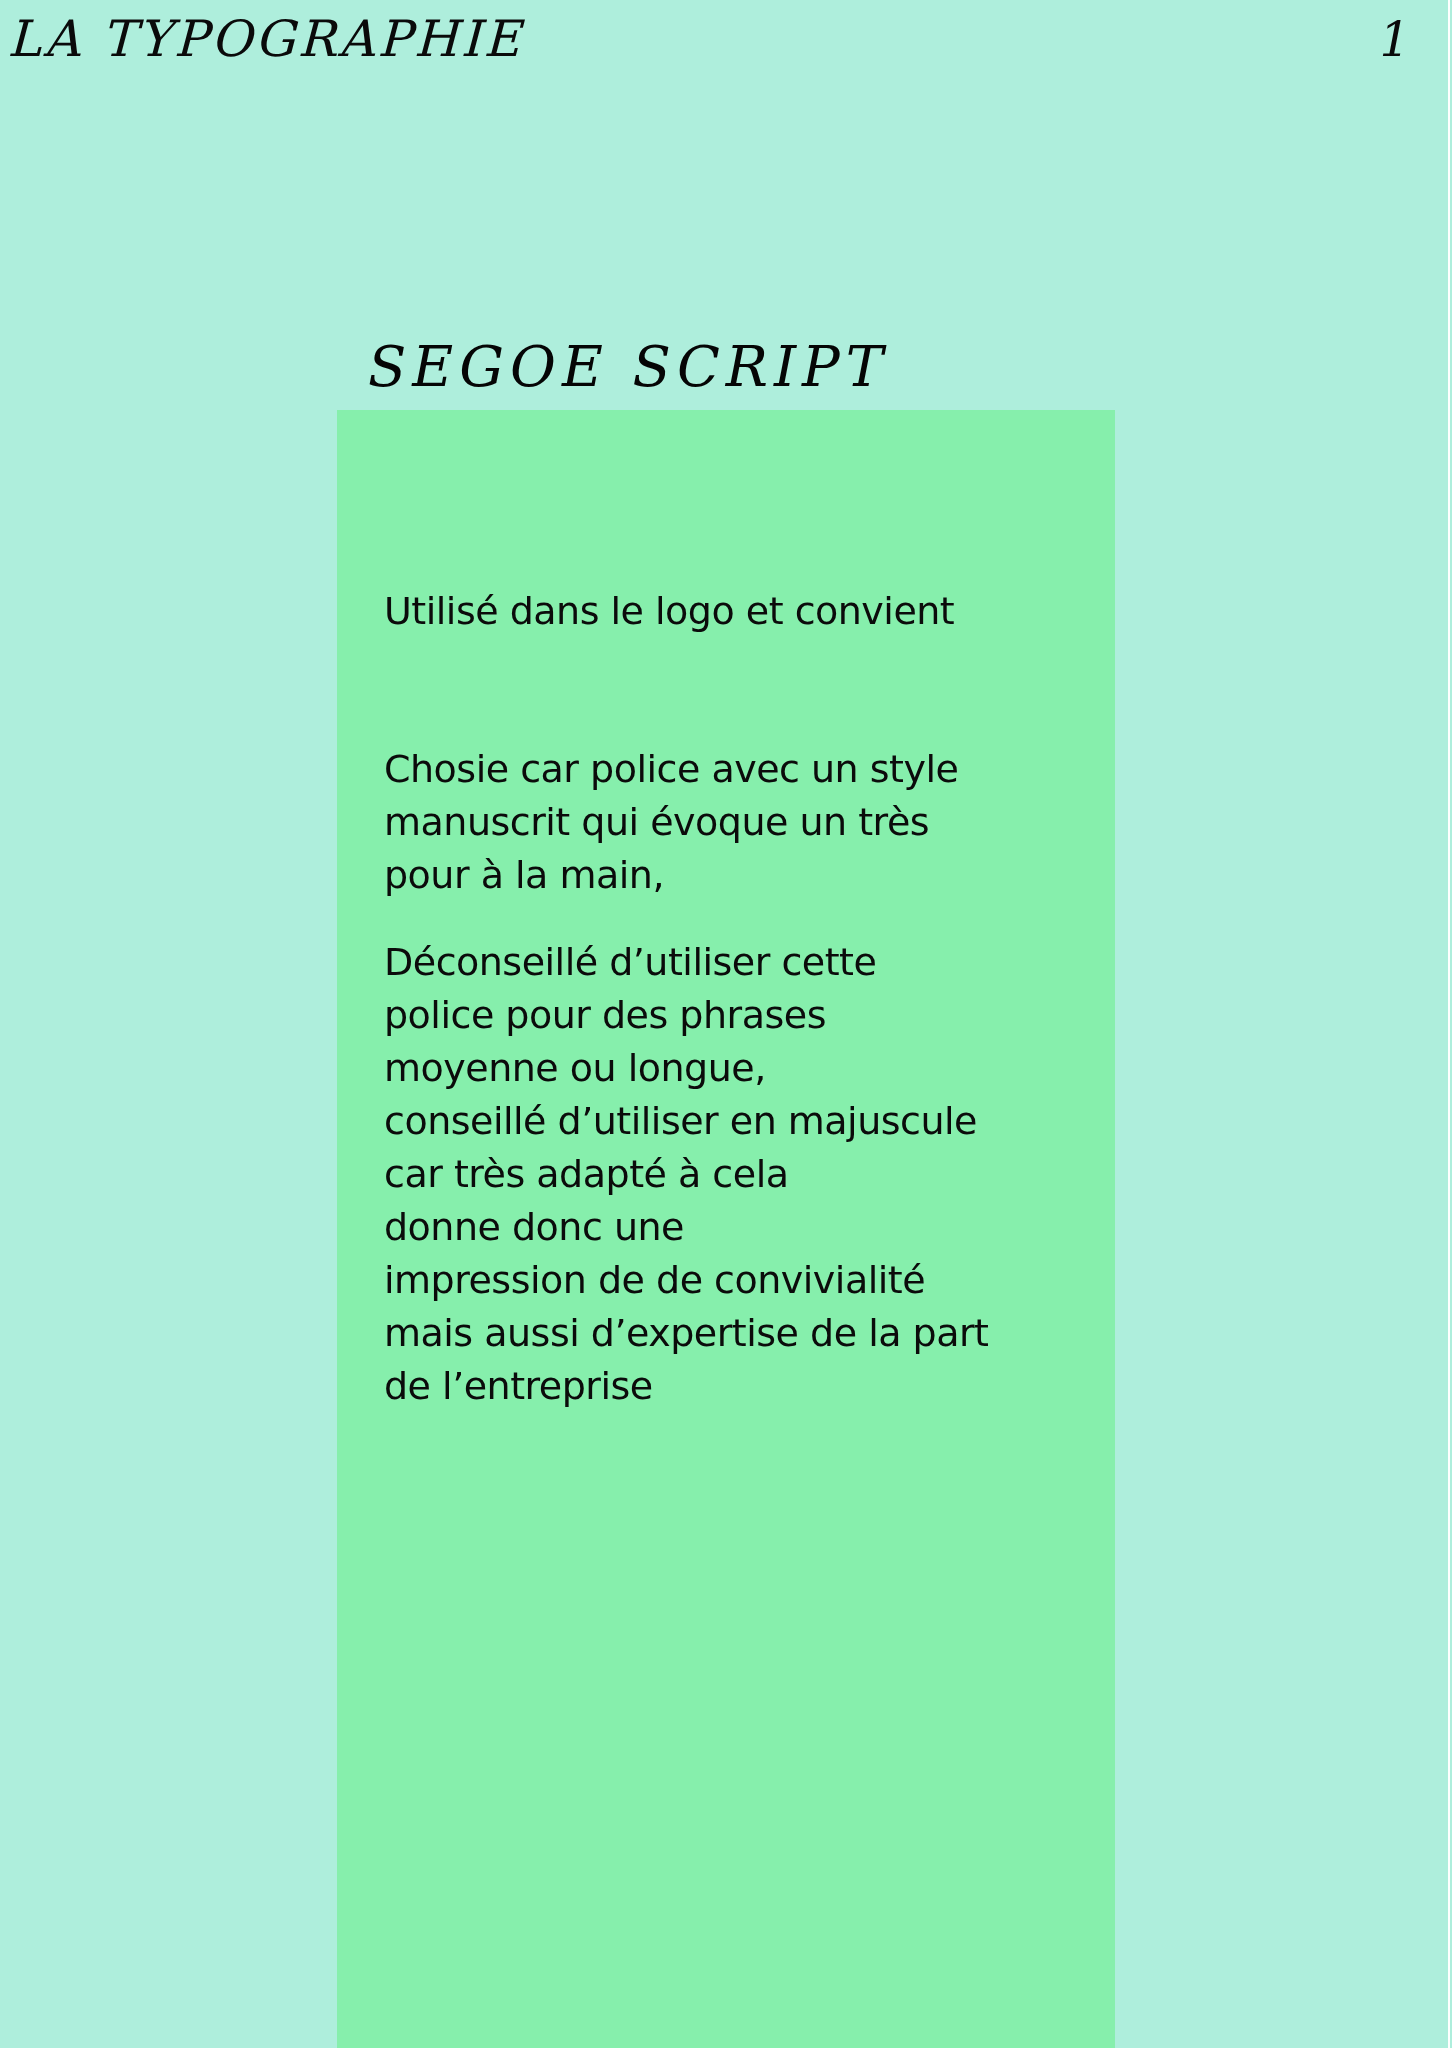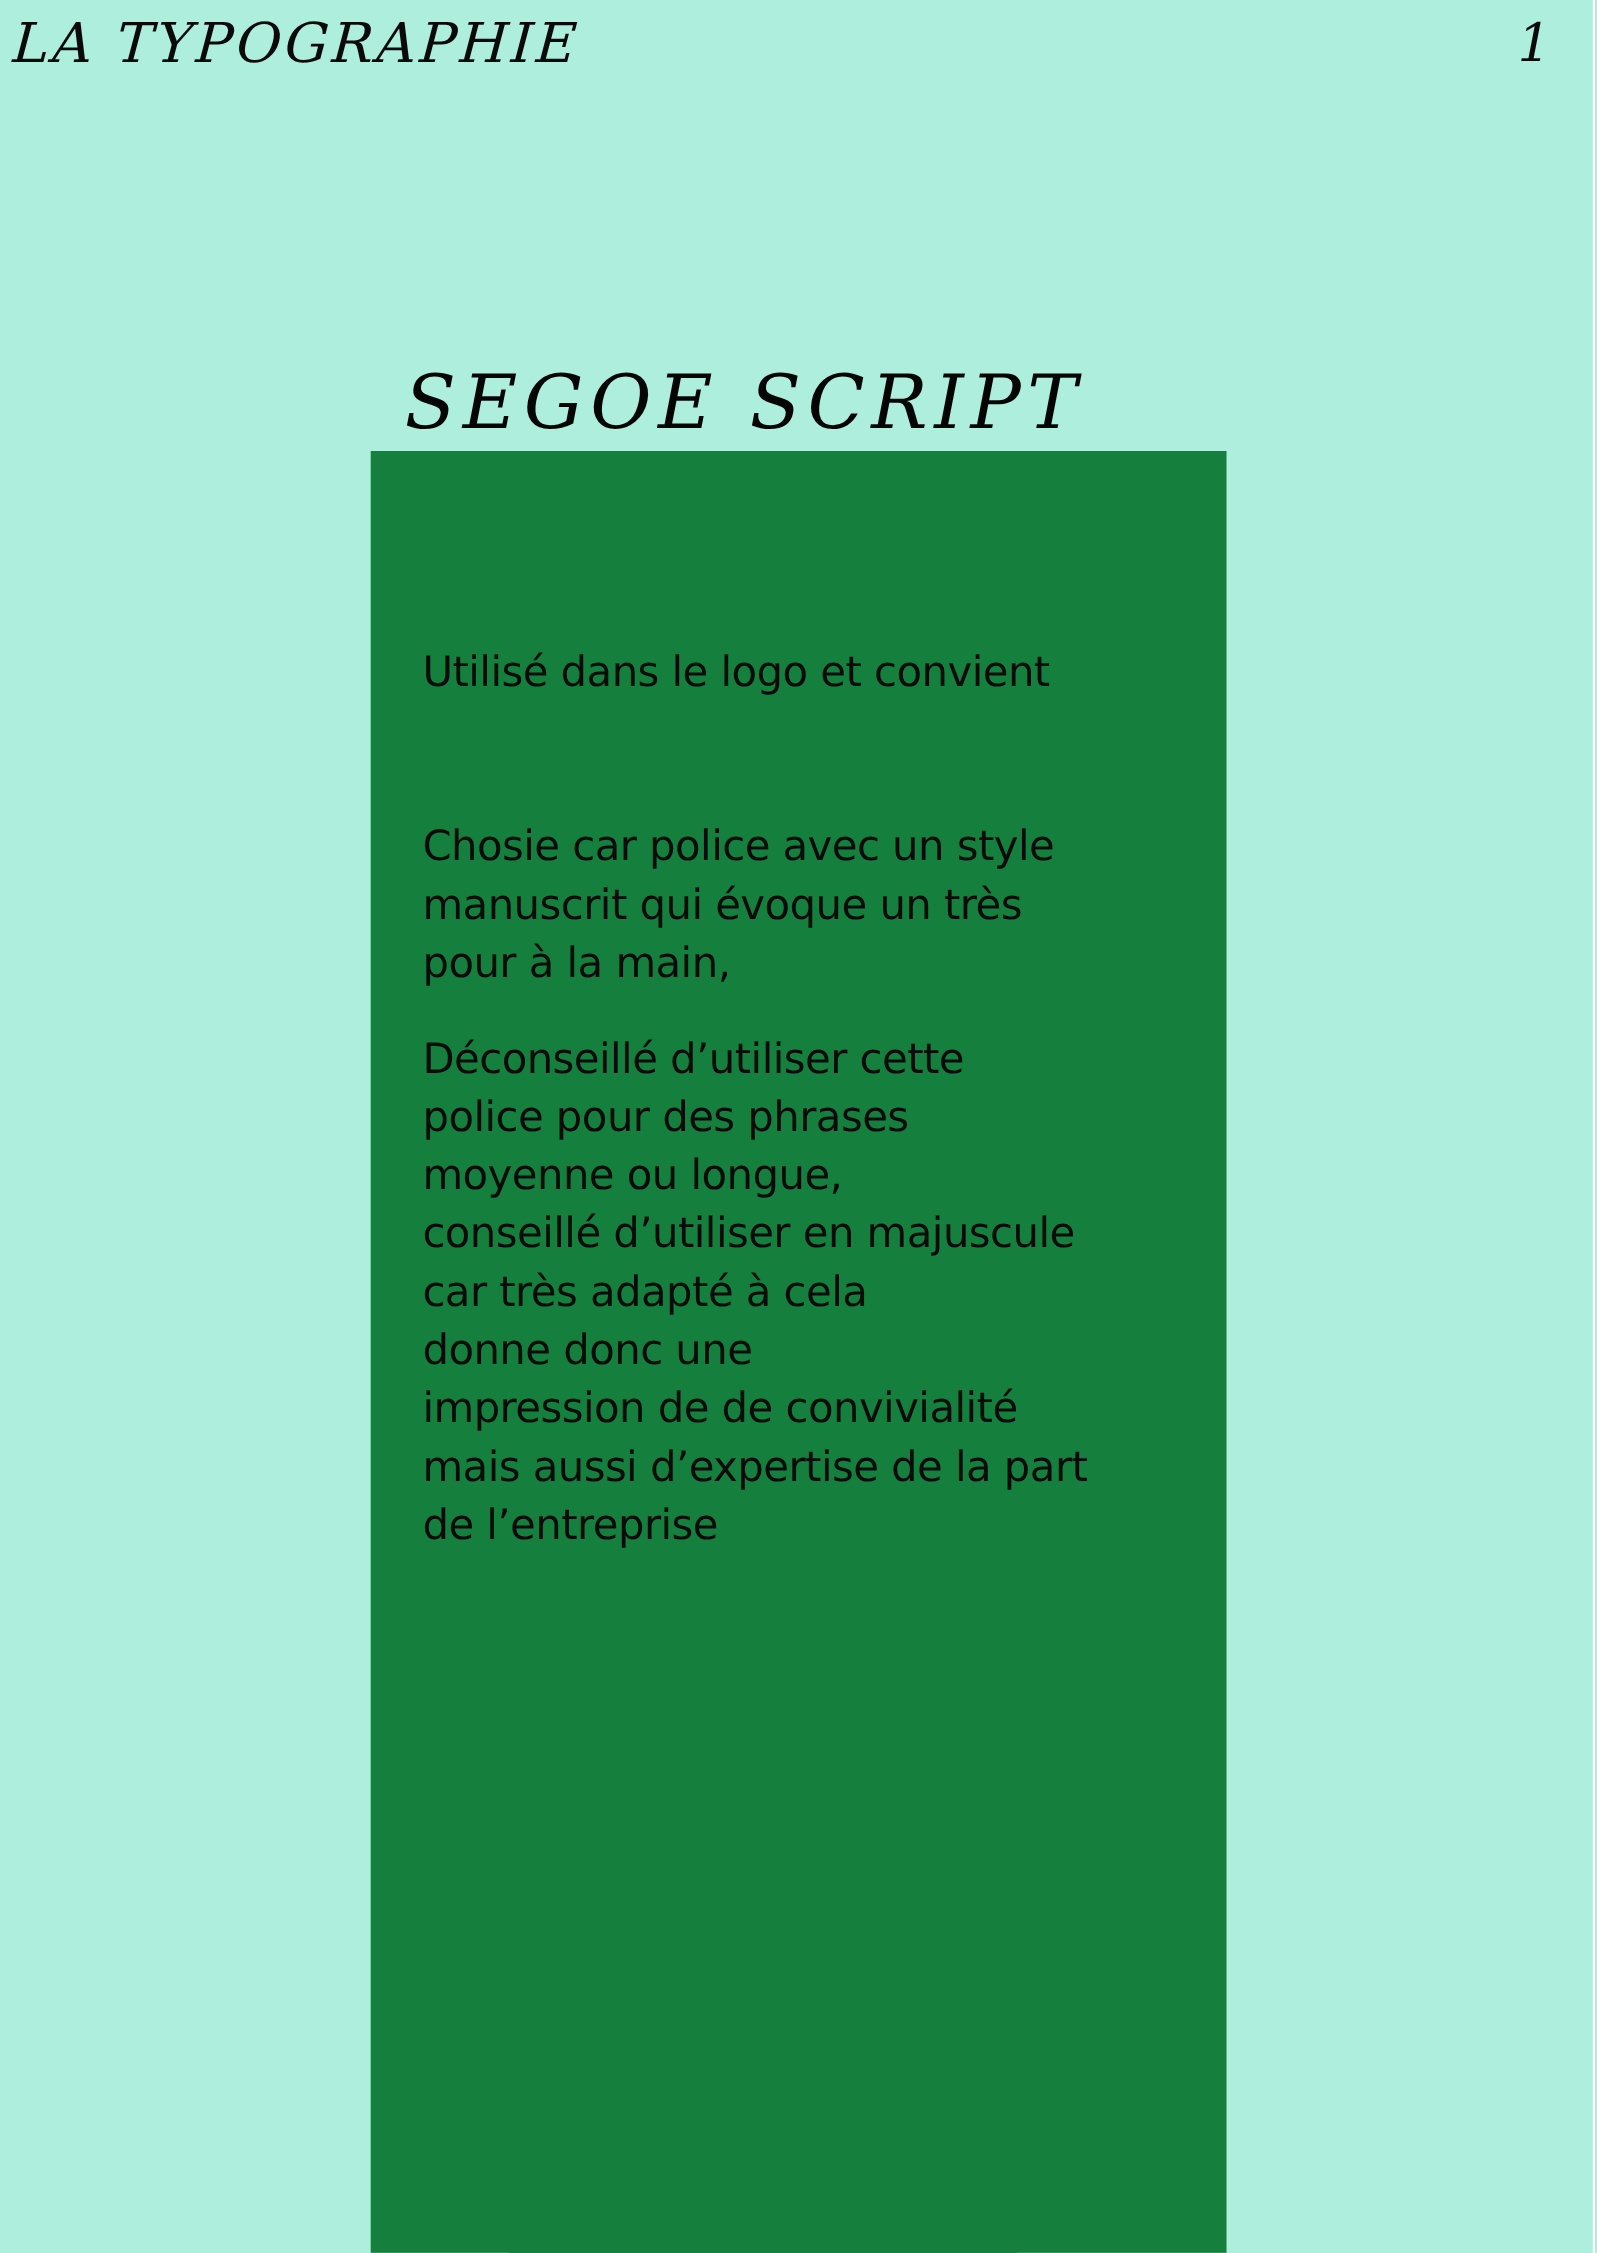--- a/index.html
+++ b/index.html
@@ -44,33 +44,33 @@
       font-size: 48px;
       line-height: 70px;
       color: #0a0a0a;
     }
     .font-title {
       position: absolute;
       left: 368px;
       top: 312px;
       font-family: "DejaVu Serif", serif;
       font-style: italic;
-      font-size: 68px;
+      font-size: 56px;
       letter-spacing: 6px;
       line-height: 110px;
       color: #050505;
       white-space: nowrap;
     }
     .panel {
       position: absolute;
       left: 337px;
       top: 410px;
       width: 778px;
       height: 1638px;
-      background: #15803d;
+      background: #86efac;
     }
     .panel-content {
       position: absolute;
       left: 47px;
       top: 175px;
       width: 700px;
     }
     .paragraph {
       margin: 0;
       font-family: "DejaVu Sans", sans-serif;

